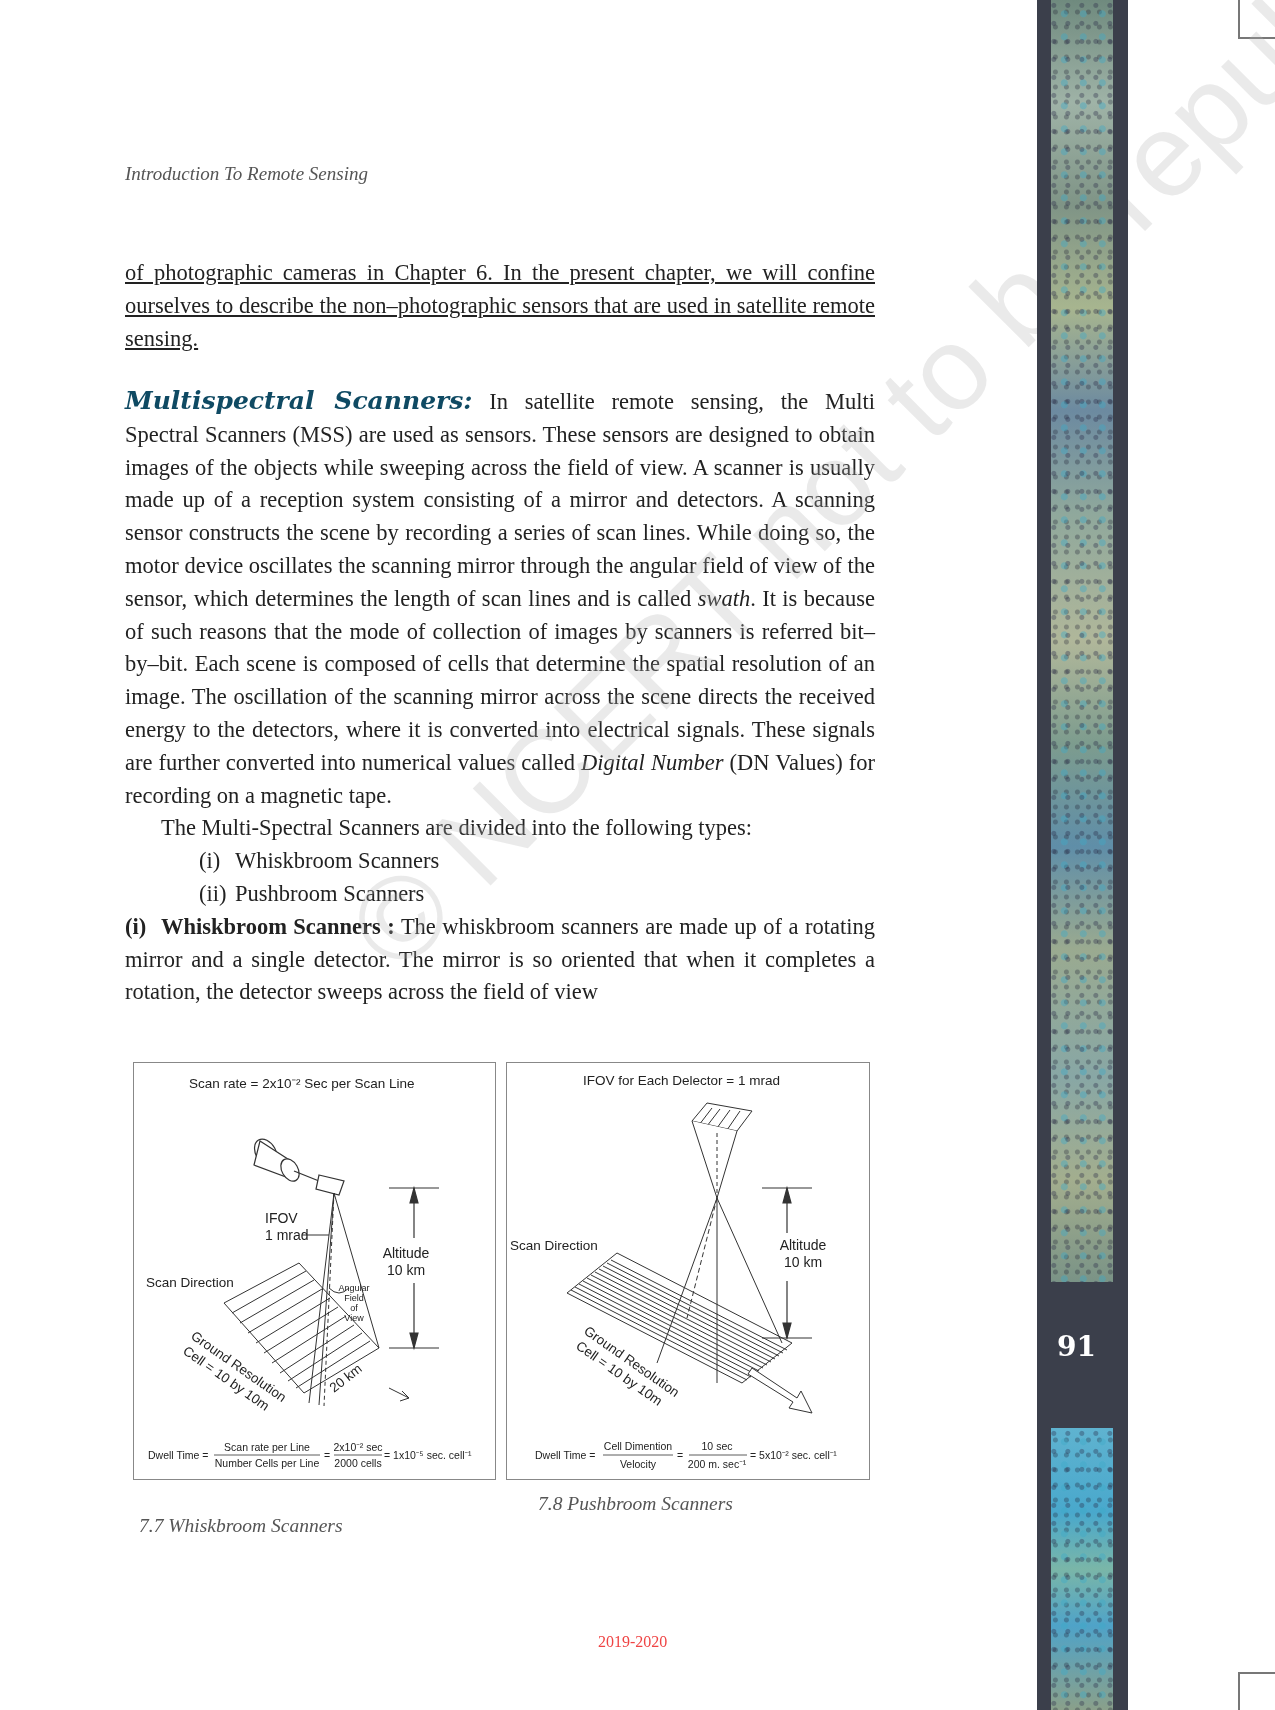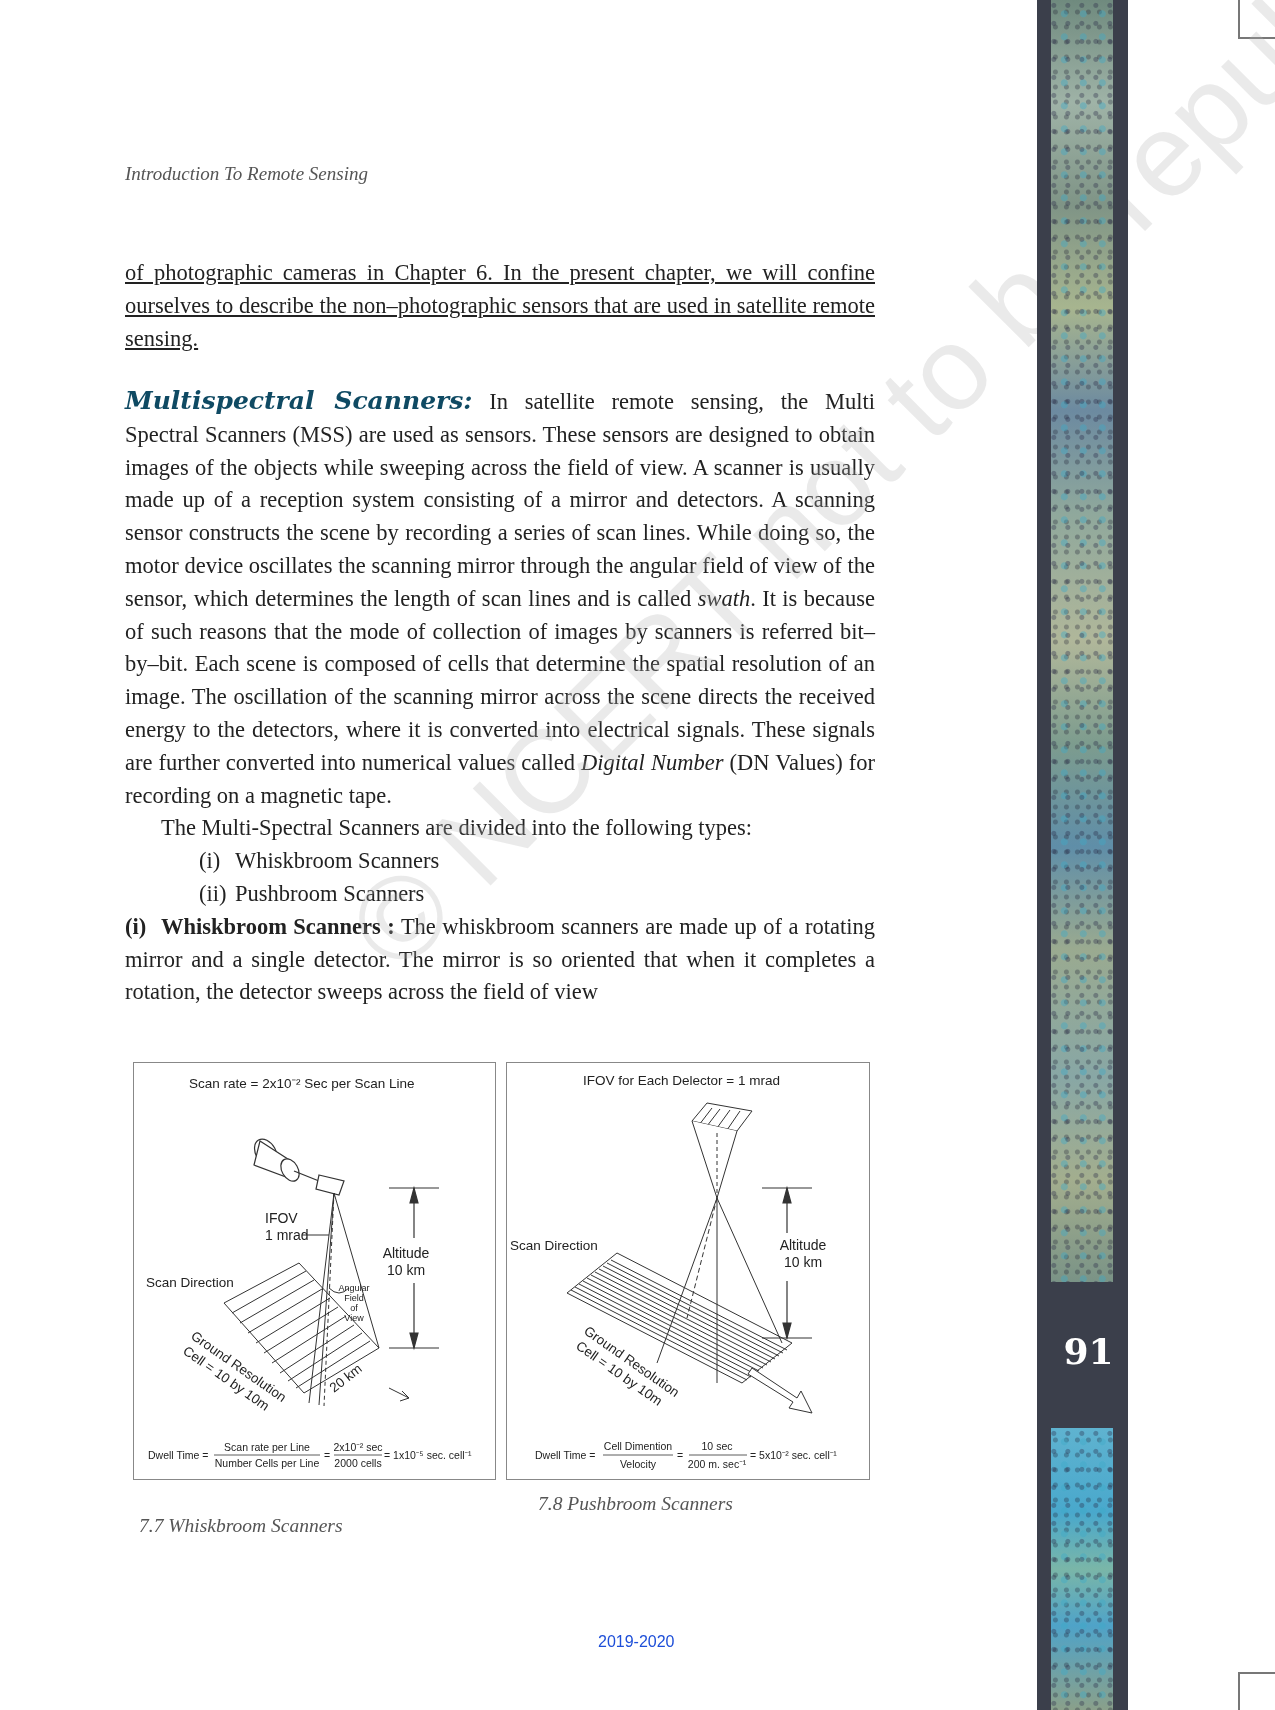--- a/index.html
+++ b/index.html
@@ -13,27 +13,27 @@
     .list { display: block; padding-left: 74px; }
     .list span.num { display: inline-block; width: 36px; }
     .bold { font-weight: bold; }
     .figbox { position: absolute; border: 1.5px solid #888; background: #fff; }
     .fig1 { left: 133px; top: 1062px; width: 361px; height: 416px; text-align: right; }
     .fig2 { left: 506px; top: 1062px; width: 362px; height: 416px; }
     .figbox svg { position: absolute; left: 0; top: 0; }
     .caption { position: absolute; font-family: "Liberation Serif", serif; font-style: italic; font-size: 19.5px; color: #555; }
     .cap1 { left: 139px; top: 1487px; margin-top: 28px; }
     .cap2 { left: 538px; top: 1493px; }
-    .footer-year { position: absolute; left: 598px; top: 1633px; font-family: Liberation Sans, sans-serif; font-size: 16px; color: #1d4ed8; }
+    .footer-year { position: absolute; left: 598px; top: 1633px; font-family: Liberation Serif, serif; font-size: 16px; color: #ef4444; }
     .sidebar { position: absolute; left: 1037px; top: 0; width: 91px; height: 1710px; background: #3b3f4b; }
     .sat-strip { position: absolute; left: 14px; width: 62px; background: linear-gradient(180deg, #6f8a7e 0%, #9fb3a7 8%, #7f9486 16%, #a7b58f 24%, #6c8aa0 32%, #8fa89c 40%, #b0b79a 50%, #7d9c8e 58%, #5f8ea8 66%, #9aaa90 74%, #88a7a5 84%, #a3ae8e 92%, #7a9386 100%); }
     .sat-top { top: 0; height: 1282px; }
     .sat-bottom { top: 1428px; height: 282px; background: linear-gradient(180deg, #5fb3d0 0%, #49a8cc 30%, #7ab6a8 50%, #4fa3c8 70%, #8aa08a 100%); }
     .sat-strip::after { content: ""; position: absolute; inset: 0; background-image: radial-gradient(circle at 20% 30%, rgba(40,40,70,0.35) 2px, transparent 3px), radial-gradient(circle at 70% 60%, rgba(60,170,200,0.4) 3px, transparent 4px), radial-gradient(circle at 40% 80%, rgba(30,30,50,0.3) 2px, transparent 3px); background-size: 14px 18px, 19px 23px, 11px 15px; }
-    .page-number { position: absolute; left: 1037px; top: 1330px; width: 79px; text-align: center; font-family: "DejaVu Serif", serif; font-weight: bold; font-size: 36px; color: #ffffff; margin-left: 12px; }
+    .page-number { position: absolute; left: 1037px; top: 1330px; width: 79px; text-align: center; font-family: "DejaVu Serif", serif; font-weight: bold; font-size: 28px; color: #ffffff; }
     .crop-mark { position: absolute; border-color: #777; border-style: solid; }
     .crop-tr { left: 1238px; top: 0; width: 37px; height: 37px; border-width: 0 0 2px 2px; }
     .crop-br { left: 1238px; top: 1672px; width: 37px; height: 38px; border-width: 2px 0 0 2px; }
     .watermark { position: absolute; left: 370px; top: 880px; font-family: "Liberation Sans", sans-serif; font-size: 118px; color: rgba(180,180,180,0.28); transform: rotate(-45deg); transform-origin: left center; white-space: nowrap; pointer-events: none; }
     .diag-text { font-family: "Liberation Sans", sans-serif; fill: #222; }
   </style>
 </head>
 <body>
 
 <div class="crop-mark crop-tr"></div>

